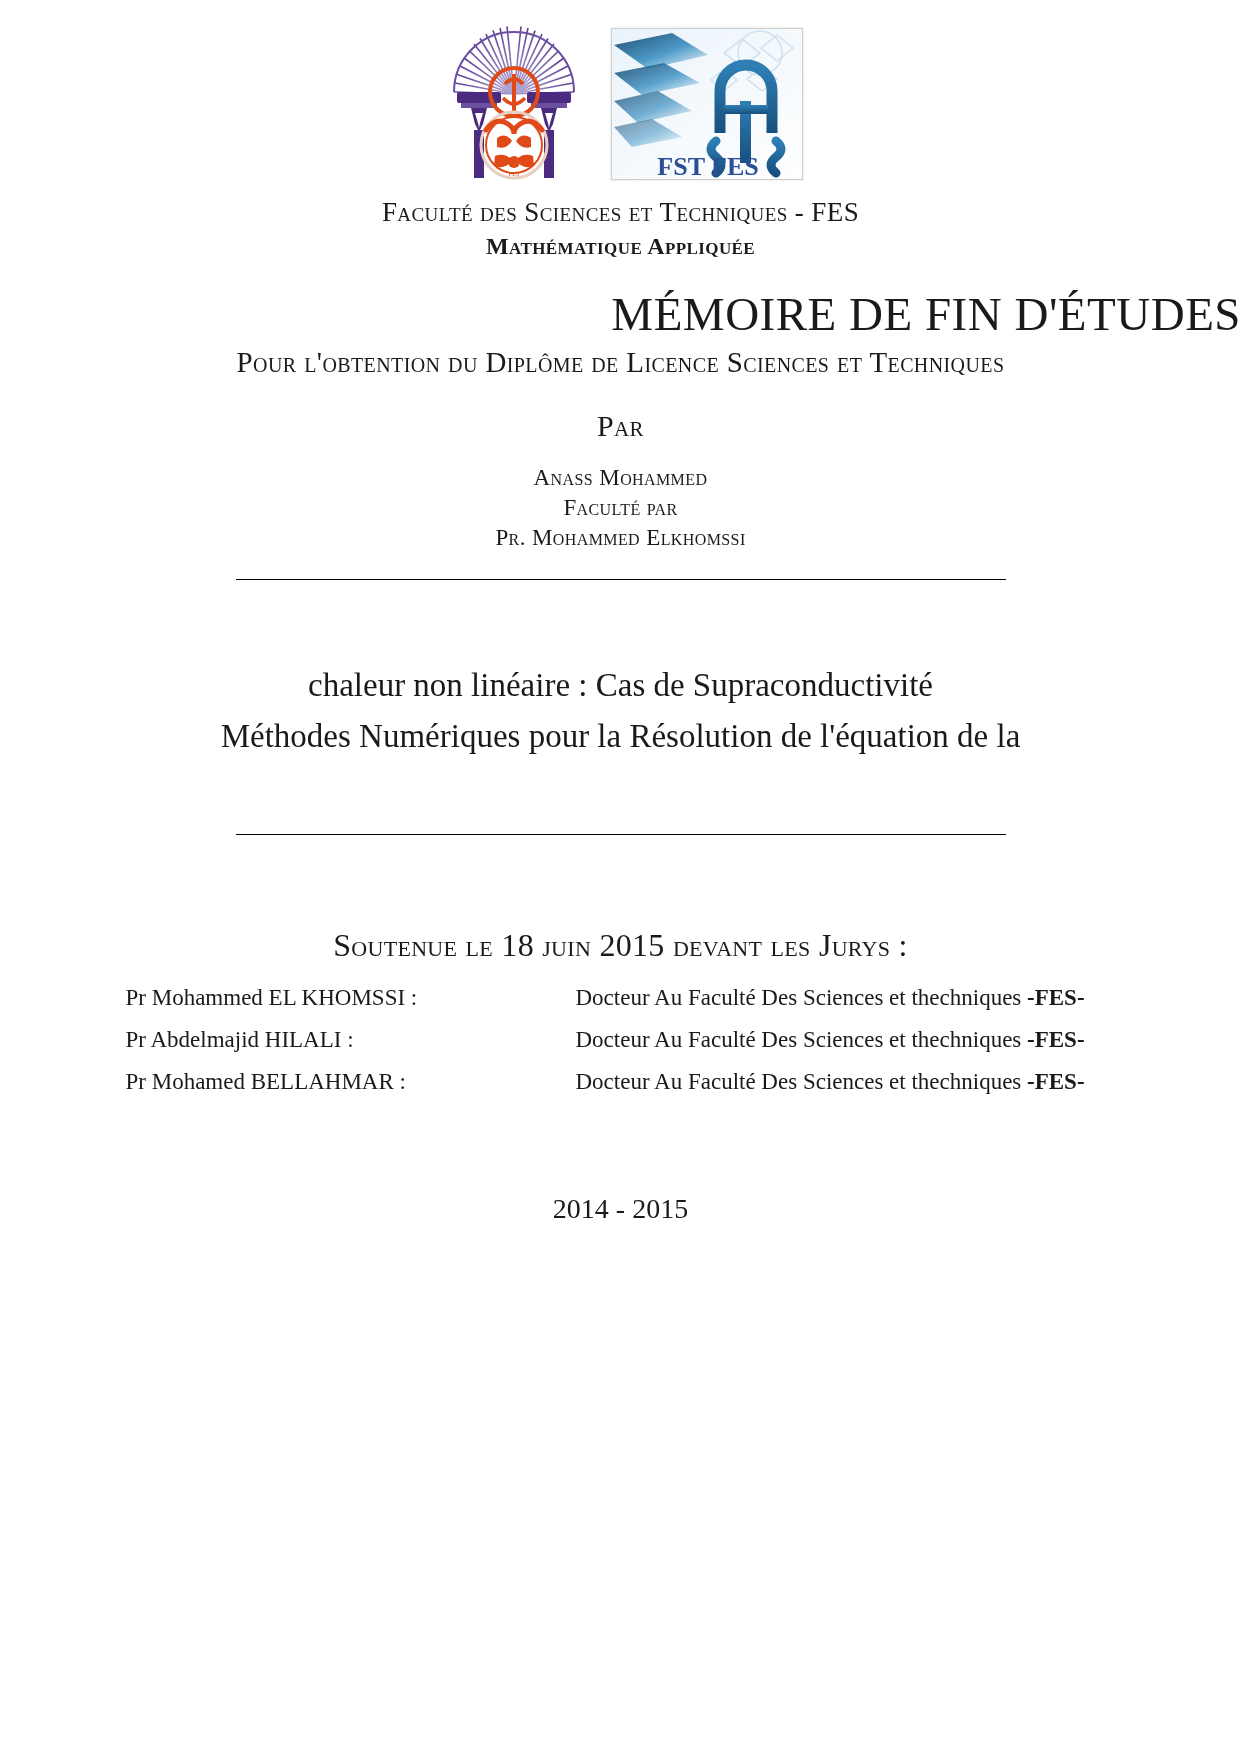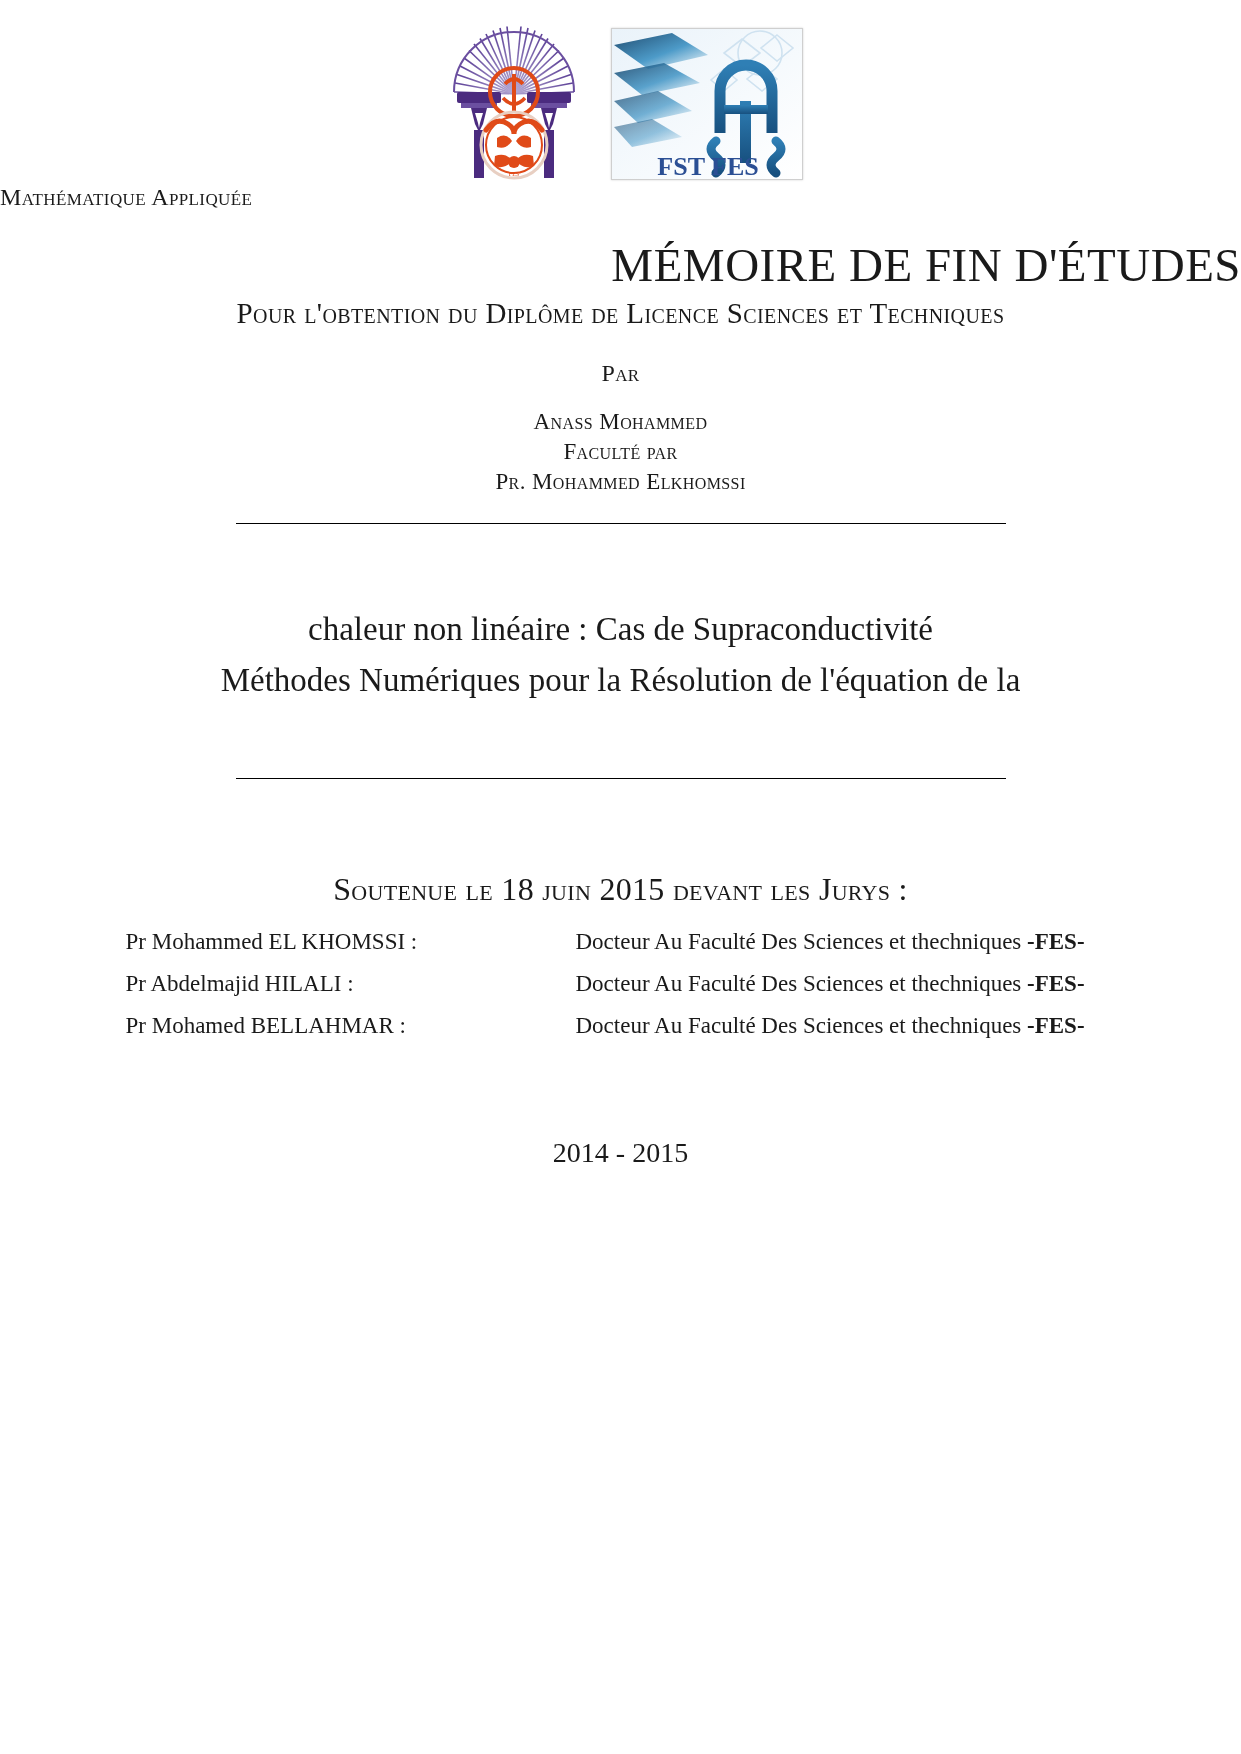--- a/index.html
+++ b/index.html
@@ -52,40 +52,42 @@
     font-variant: small-caps;
     letter-spacing: .4px;
   }
   .faculty-line {
     text-align: center;
     font-size: 27px;
     line-height: 1.22;
     margin-top: 16px;
   }
   .dept-line {
+    text-align: center;
     font-size: 24px;
     line-height: 1.25;
     margin-top: 2px;
+    font-weight: bold;
   }
   .memoire {
     text-align: right;
     font-size: 47px;
     letter-spacing: .5px;
     margin-top: 28px;
     line-height: 1.1;
   }
   .pour-line {
     text-align: center;
     font-size: 29px;
     margin-top: 5px;
     line-height: 1.15;
   }
   .par-line {
     text-align: center;
-    font-size: 24px;
+    font-size: 30px;
     margin-top: 30px;
   }
   .author-line {
     text-align: center;
     font-size: 23px;
     margin-top: 22px;
   }
   .encadre-line {
     text-align: center;
     font-size: 23px;
@@ -271,20 +273,21 @@
         <rect x="128" y="72" width="11" height="62" fill="url(#archG)"></rect>
         <rect x="112" y="76" width="44" height="9" fill="url(#archG)"></rect>
         <path d="M104 112 q-10 8 0 16 q10 8 0 16" fill="none" stroke="url(#archG)" stroke-width="9" stroke-linecap="round"></path>
         <path d="M164 112 q10 8 0 16 q-10 8 0 16" fill="none" stroke="url(#archG)" stroke-width="9" stroke-linecap="round"></path>
         <text x="96" y="146" text-anchor="middle" font-family="'Liberation Serif', serif" font-weight="bold" font-size="26" fill="#2b4f94">FST FES</text>
       </svg>
     </div>
 
   </div>
 
+  <div class="faculty-line sc">Faculté des Sciences et Techniques - FES</div>
   <div class="dept-line sc">Mathématique Appliquée</div>
 
   <div class="memoire">MÉMOIRE DE FIN D'ÉTUDES</div>
   <div class="pour-line sc">Pour l'obtention du Diplôme de Licence Sciences et Techniques</div>
 
   <div class="par-line sc">Par</div>
   <div class="author-line sc">Anass Mohammed</div>
   <div class="encadre-line sc">Faculté par</div>
   <div class="supervisor-line sc">Pr. Mohammed Elkhomssi</div>
 

